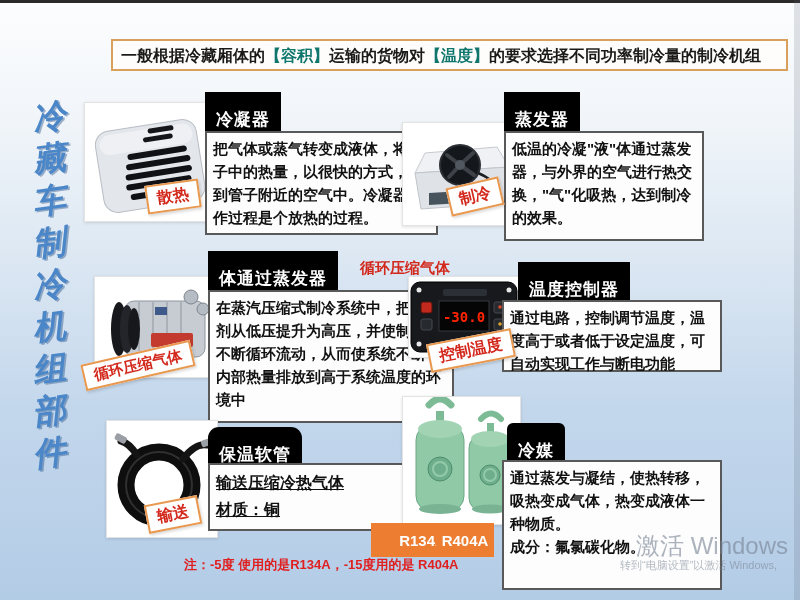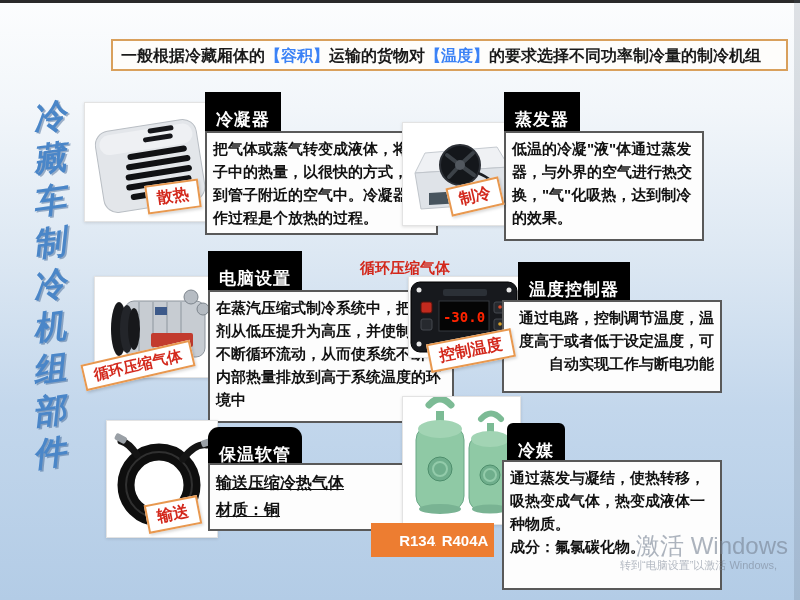--- a/index.html
+++ b/index.html
@@ -13,21 +13,21 @@
   
   .vtitle{left:26px;top:96px;width:46px;}
   .vchar{display:block;height:42px;line-height:42px;text-align:center;font-size:33px;font-weight:bold;
     font-style:italic;color:#4a86c8;transform:rotate(-8deg);
     text-shadow:1.5px 1.5px 0 rgba(28,70,125,.4);}
 
   
   .headline{left:111px;top:39px;width:677px;height:32px;background:#fefdfb;
     border:2px solid #d9a05c;box-sizing:border-box;padding:3px 8px;overflow:visible;
     font-size:16px;font-weight:bold;color:#1a1a1a;line-height:24px;letter-spacing:0;}
-  .hl{color:#3b82f6;}
+  .hl{color:#0f766e;}
 
   
   .hdr{position:absolute;background:#000;color:#fff;font-size:17px;font-weight:bold;
     padding:16px 11px;letter-spacing:1px;}
 
   
   .box{position:absolute;background:#fdfdfd;border:2px solid #595959;box-sizing:border-box;
     font-size:15px;font-weight:bold;color:#111;line-height:23px;padding:4px 6px;}
 
   
@@ -110,21 +110,21 @@
       <ellipse cx="24" cy="52" rx="8" ry="27" fill="#17181b"></ellipse>
       <ellipse cx="32" cy="52" rx="7" ry="24" fill="#23252a"></ellipse>
       <ellipse cx="39" cy="52" rx="6" ry="21" fill="#17181b"></ellipse>
       <circle cx="96" cy="20" r="7" fill="#b6bcc3" stroke="#7d858d"></circle>
       <circle cx="108" cy="32" r="6" fill="#b6bcc3" stroke="#7d858d"></circle>
       <rect x="60" y="30" width="12" height="8" fill="#3d5a8a"></rect>
       <rect x="56" y="56" width="42" height="14" rx="2" fill="#c23b2e"></rect>
     </svg>
   </div>
   <div class="tag" style="left:82px;top:352px;transform:rotate(-13deg);font-size:15px;">循环压缩气体</div>
-  <div class="hdr" style="left:208px;top:251px;">电脑设置</div>
+  <div class="hdr" style="left:208px;top:251px;">体通过蒸发器</div>
   <div class="annotation" style="left:360px;top:259px;">循环压缩气体</div>
   <div class="box" style="left:208px;top:290px;width:246px;height:133px;">在蒸汽压缩式制冷系统中，把制冷剂从低压提升为高压，并使制冷剂不断循环流动，从而使系统不断将内部热量排放到高于系统温度的环境中</div>
 
   <div class="photo" style="left:408px;top:276px;width:110px;height:80px;">
     <svg width="110" height="80" viewBox="0 0 110 80">
       <rect x="2" y="5" width="106" height="70" rx="9" fill="#17191d" stroke="#000"></rect>
       <circle cx="10" cy="13" r="2.5" fill="#e8e8e8"></circle>
         <circle cx="100" cy="13" r="2.5" fill="#e8e8e8"></circle>
       <circle cx="10" cy="67" r="2.5" fill="#e8e8e8"></circle>
         <circle cx="100" cy="67" r="2.5" fill="#e8e8e8"></circle>
@@ -134,21 +134,21 @@
       <rect x="12" y="25" width="11" height="11" rx="2" fill="#c22a1e" stroke="#53120c"></rect>
       <rect x="12" y="42" width="11" height="11" rx="2" fill="#26292e" stroke="#45494f"></rect>
       <rect x="85" y="25" width="13" height="11" rx="2" fill="#26292e" stroke="#45494f"></rect>
       <rect x="85" y="42" width="13" height="11" rx="2" fill="#26292e" stroke="#45494f"></rect>
       <circle cx="91" cy="30" r="1.8" fill="#d94a2a"></circle>
         <circle cx="91" cy="47" r="1.8" fill="#d9a22a"></circle>
     </svg>
   </div>
   <div class="tag" style="left:428px;top:336px;transform:rotate(-11deg);">控制温度</div>
   <div class="hdr" style="left:504px;top:262px;margin-left:14px;">温度控制器</div>
-  <div class="box" style="left:502px;top:300px;width:220px;height:93px;text-align:right;">通过电路，控制调节温度，温度高于或者低于设定温度，可自动实现工作与断电功能</div>
+  <div class="box" style="left:502px;top:300px;width:220px;height:72px;">通过电路，控制调节温度，温度高于或者低于设定温度，可自动实现工作与断电功能</div>
 
   <div class="photo" style="left:106px;top:420px;width:110px;height:116px;">
     <svg width="110" height="116" viewBox="0 0 110 116">
       <circle cx="52" cy="64" r="33" fill="none" stroke="#0e0e0e" stroke-width="17"></circle>
       <circle cx="52" cy="64" r="33" fill="none" stroke="#303030" stroke-width="2"></circle>
       <path d="M30,34 q-8,-12 -16,-14" stroke="#141414" stroke-width="7" fill="none" stroke-linecap="round"></path>
       <path d="M76,38 q12,-16 24,-14" stroke="#141414" stroke-width="7" fill="none" stroke-linecap="round"></path>
       <rect x="8" y="14" width="12" height="7" rx="2" fill="#9aa0a6" transform="rotate(28 14 17)"></rect>
       <rect x="94" y="18" width="12" height="7" rx="2" fill="#9aa0a6" transform="rotate(-18 100 21)"></rect>
     </svg>
@@ -179,16 +179,17 @@
     </svg>
   </div>
   <div class="rlabel" style="left:371px;top:523px;width:61px;height:34px;padding-left:21px;">R134A</div>
   <div class="rlabel" style="left:436px;top:523px;width:58px;height:34px;">R404A</div>
   <div class="hdr" style="left:507px;top:423px;border-radius:6px;">冷媒</div>
   <div class="box" style="left:502px;top:460px;width:220px;height:130px;">
     <div>通过蒸发与凝结，使热转移，吸热变成气体，热变成液体一种物质。</div>
     <div>成分：氟氯碳化物。</div>
   </div>
 
+  <div class="footnote" style="left:184px;top:556px;">注：-5度 使用的是R134A，-15度用的是 R404A</div>
 
   <div class="wm1" style="left:636px;top:530px;">激活 Windows</div>
   <div class="wm2" style="left:620px;top:558px;">转到“电脑设置”以激活 Windows,</div>
 </div>
 
 </body></html>

